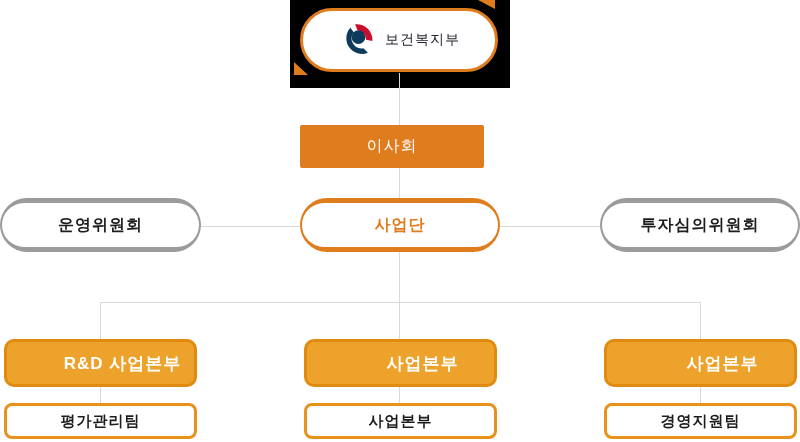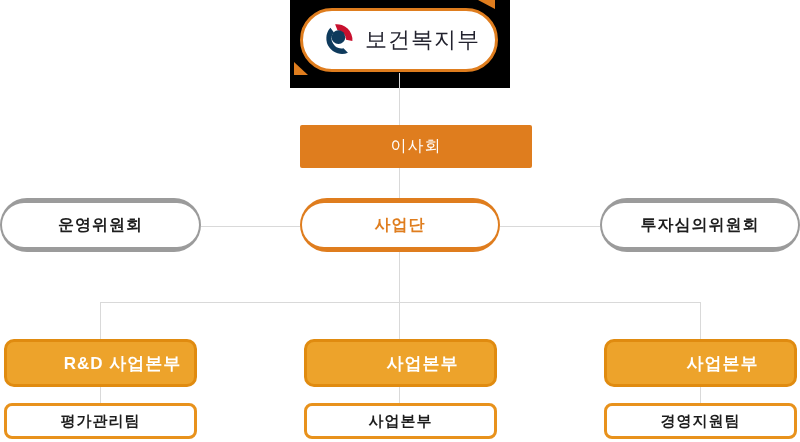--- a/index.html
+++ b/index.html
@@ -22,28 +22,28 @@
   .vline{width:1px;}
   .hline{height:1px;}
 
   
   .black-rect{position:absolute;left:290px;top:0;width:220px;height:88px;background:#000;z-index:0;}
   .gov-pill{
     position:absolute;left:300px;top:8px;width:198px;height:64px;box-sizing:border-box;
     background:#fff;border:3px solid var(--orange);border-radius:32px;
     display:flex;align-items:center;justify-content:center;gap:9px;z-index:2;
   }
-  .gov-label{font-size:22px;color:#22222E;font-weight:500;letter-spacing:1px;}
+  .gov-label{font-size:14px;color:#22222E;font-weight:500;letter-spacing:1px;}
   .tri{position:absolute;background:var(--orange);z-index:2;}
   .tri-bl{left:294px;top:62px;width:14px;height:13px;clip-path:polygon(0 0,100% 100%,0 100%);}
   .tri-tr{left:478px;top:0;width:17px;height:9px;clip-path:polygon(0 0,100% 0,100% 100%);}
 
   
   .board{
-    position:absolute;left:300px;top:125px;width:232px;height:43px;z-index:2;
+    position:absolute;left:300px;top:125px;width:184px;height:43px;z-index:2;
     background:var(--orange);border-radius:2px;
     display:flex;align-items:center;justify-content:center;
     color:#fff;font-size:16px;font-weight:500;letter-spacing:1px;
   }
 
   
   .pill{position:absolute;top:198px;height:54px;border-radius:27px;z-index:2;}
   .pill .pill-inner{
     position:absolute;top:5px;bottom:5px;left:2px;right:2px;
     background:#fff;border-radius:22px;

